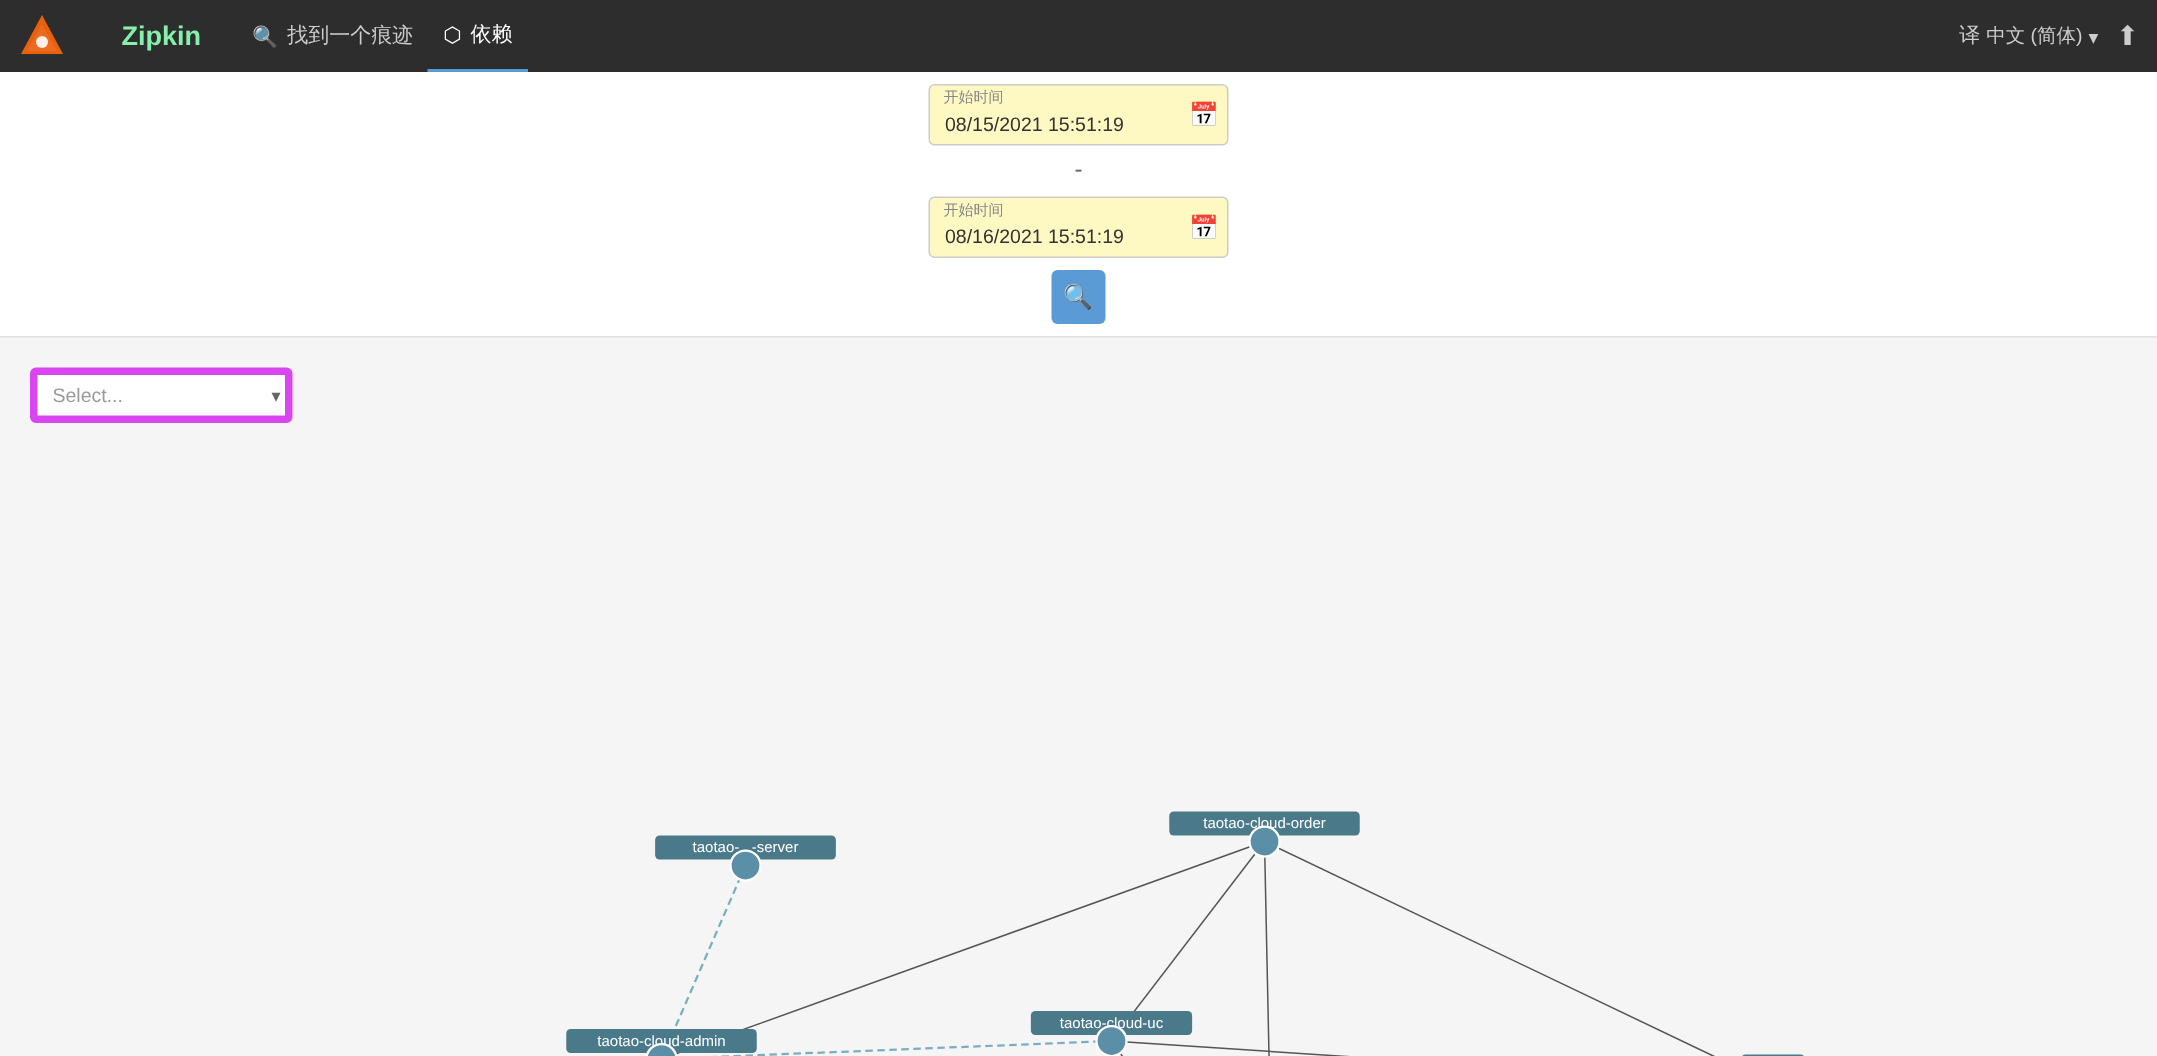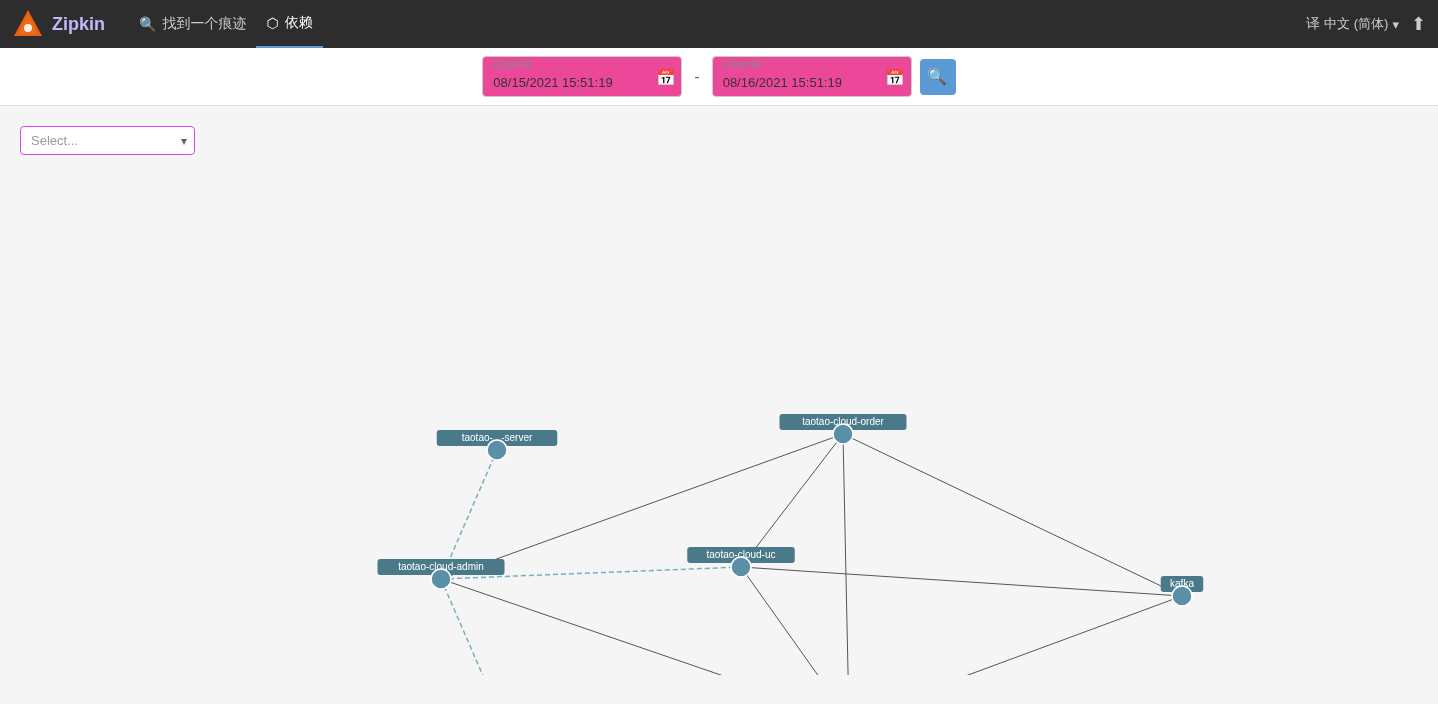--- a/index.html
+++ b/index.html
@@ -13,24 +13,25 @@
       align-items: center;
       padding: 0 12px;
       gap: 8px;
       position: relative;
     }
     .logo-icon {
       width: 32px;
       height: 32px;
     }
     .app-name {
-      color: #c4b5fd;
+      color: #86efac;
       font-size: 18px;
       font-weight: bold;
       margin-right: 16px;
+      margin-left: 29px;
     }
     .nav-item {
       color: #ccc;
       font-size: 14px;
       padding: 4px 10px;
       cursor: pointer;
       display: flex;
       align-items: center;
       gap: 6px;
       text-decoration: none;
@@ -73,40 +74,41 @@
 
     
     .toolbar {
       background: #fff;
       border-bottom: 1px solid #e0e0e0;
       padding: 8px 0;
       display: flex;
       align-items: center;
       justify-content: center;
       gap: 8px;
+      flex-direction: column;
     }
     .date-field-wrapper {
       position: relative;
       display: flex;
       flex-direction: column;
     }
     .date-label {
       position: absolute;
       top: 2px;
       left: 10px;
       font-size: 10px;
       color: #888;
     }
     .date-field {
       border: 1px solid #ccc;
       border-radius: 4px;
       padding: 18px 36px 6px 10px;
       font-size: 13px;
       color: #333;
-      background: #ec4899;
+      background: #fef9c3;
       width: 200px;
       outline: none;
     }
     .calendar-btn {
       position: absolute;
       right: 6px;
       top: 50%;
       transform: translateY(-50%);
       background: none;
       border: none;
@@ -138,21 +140,21 @@
       padding: 20px;
       min-height: calc(704px - 48px - 56px);
       position: relative;
     }
     .select-wrapper {
       width: 175px;
       position: relative;
       margin-bottom: 20px;
     }
     .select-box {
-      border: 1px solid #d946ef;
+      border: 5px solid #d946ef;
       border-radius: 4px;
       background: #fff;
       padding: 6px 30px 6px 10px;
       font-size: 13px;
       color: #999;
       cursor: pointer;
       width: 100%;
       display: flex;
       align-items: center;
       justify-content: space-between;

